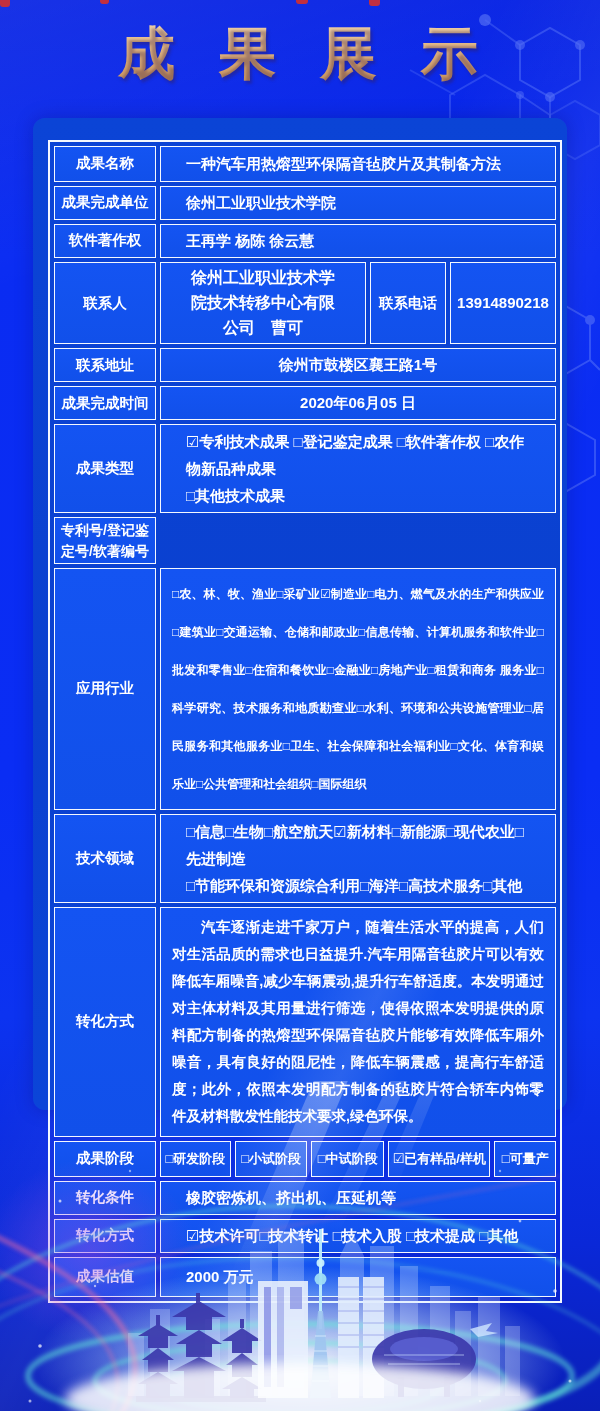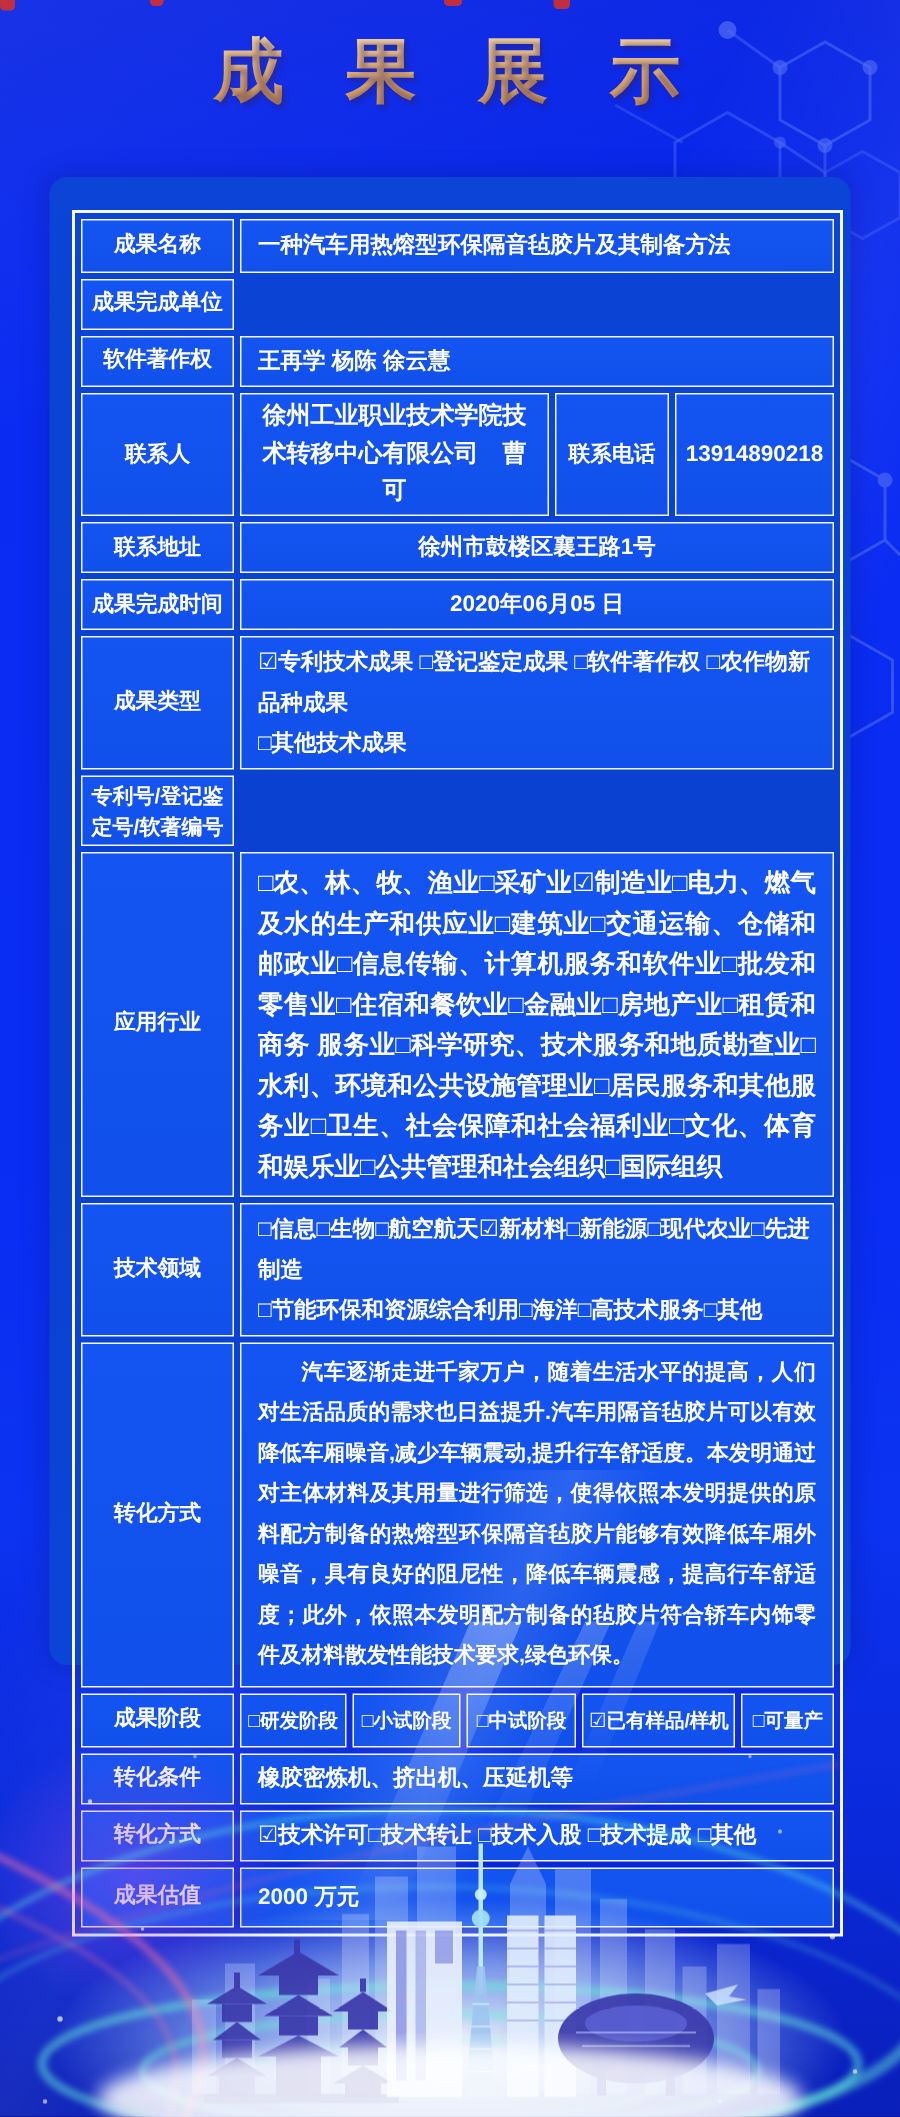--- a/index.html
+++ b/index.html
@@ -11,21 +11,21 @@
       linear-gradient(115deg, rgba(255,255,255,0) 40%, rgba(255,255,255,0.06) 52%, rgba(255,255,255,0) 62%),
       linear-gradient(180deg,#0723e4 0%, #0a2cf2 18%, #0a2df4 55%, #0c33f0 72%, #0a28d8 88%, #0a1fb8 100%);
   }
   
   .red-frag{position:absolute;top:0;background:#e03022;border-radius:0 0 3px 3px;opacity:.85;}
   
   .hex-decor{position:absolute;pointer-events:none;}
   
   .title{
     position:absolute;top:16px;left:0;width:100%;text-align:center;
-    font-size:47px;font-weight:900;letter-spacing:14px;padding-left:10px;box-sizing:border-box;
+    font-size:57px;font-weight:900;letter-spacing:14px;padding-left:10px;box-sizing:border-box;
     background:linear-gradient(180deg,#f5dcb4 0%, #e3b988 38%, #d2a06c 70%, #c08e5c 100%);
     -webkit-background-clip:text;background-clip:text;color:transparent;
     text-shadow:2px 3px 3px rgba(60,30,60,0.35);
   }
   
   .panel{
     position:absolute;left:33px;top:118px;width:534px;height:992px;
     background:linear-gradient(180deg,#0b44d6 0%, #0a40cf 60%, #0b45d8 100%);
     border-radius:12px;box-shadow:0 0 18px rgba(0,10,80,0.25);
   }
@@ -34,21 +34,21 @@
     border:2px solid #f4f8ff;padding:4px;
     display:flex;flex-direction:column;gap:4px;
   }
   .row{display:flex;gap:4px;}
   .cell{
     background:linear-gradient(180deg,#1454f2,#1150ea);
     border:1.5px solid #f4f8ff;color:#ffffff;font-weight:bold;
     box-sizing:border-box;display:flex;align-items:center;
   }
   .lab{flex:0 0 102px;justify-content:center;text-align:center;font-size:14.5px;line-height:1.45;padding:2px 3px;}
-  .val{flex:1;font-size:15px;line-height:1.72;padding:3px 11px;}
+  .val{flex:1;font-size:15px;line-height:1.72;padding:3px 25px;}
   .val.ctr{justify-content:center;text-align:center;}
   .pre{white-space:pre-line;}
   .blocktext{display:block;width:100%;}
   .jus{text-align:justify;}
   .indent{text-indent:2em;}
   .opt{justify-content:center;text-align:center;font-size:13px;padding:2px 1px;line-height:1.3;}
   
   .scene{position:absolute;left:0;bottom:0;width:600px;height:330px;pointer-events:none;}
   .purple-patch{
     position:absolute;left:-60px;top:1120px;width:300px;height:260px;border-radius:50%;
@@ -104,20 +104,21 @@
   <div class="panel">
     <div class="tbl">
 
       <div class="row" style="min-height:36px">
         <div class="cell lab">成果名称</div>
         <div class="cell val">一种汽车用热熔型环保隔音毡胶片及其制备方法</div>
       </div>
 
       <div class="row" style="min-height:34px">
         <div class="cell lab">成果完成单位</div>
+        <div class="cell val">徐州工业职业技术学院</div>
       </div>
 
       <div class="row" style="min-height:34px">
         <div class="cell lab">软件著作权</div>
         <div class="cell val">王再学  杨陈  徐云慧</div>
       </div>
 
       <div class="row" style="min-height:50px">
         <div class="cell lab">联系人</div>
         <div class="cell val ctr" style="font-size:16px;line-height:1.55">徐州工业职业技术学院技术转移中心有限公司　曹可</div>
@@ -140,21 +141,21 @@
         <div class="cell val pre" style="line-height:1.8">☑专利技术成果  □登记鉴定成果  □软件著作权  □农作物新品种成果
 □其他技术成果</div>
       </div>
 
       <div class="row" style="min-height:44px">
         <div class="cell lab" style="font-size:14px">专利号/登记鉴定号/软著编号</div>
       </div>
 
       <div class="row" style="min-height:168px">
         <div class="cell lab">应用行业</div>
-        <div class="cell val" style="font-size:17px;line-height:27px;padding:6px 11px">
+        <div class="cell val" style="font-size:12px;line-height:38px;padding:6px 11px">
           <span class="blocktext jus">□农、林、牧、渔业□采矿业☑制造业□电力、燃气及水的生产和供应业□建筑业□交通运输、仓储和邮政业□信息传输、计算机服务和软件业□批发和零售业□住宿和餐饮业□金融业□房地产业□租赁和商务 服务业□科学研究、技术服务和地质勘查业□水利、环境和公共设施管理业□居民服务和其他服务业□卫生、社会保障和社会福利业□文化、体育和娱乐业□公共管理和社会组织□国际组织</span>
         </div>
       </div>
 
       <div class="row" style="min-height:56px">
         <div class="cell lab">技术领域</div>
         <div class="cell val pre" style="line-height:27px">□信息□生物□航空航天☑新材料□新能源□现代农业□先进制造
 □节能环保和资源综合利用□海洋□高技术服务□其他</div>
       </div>
 

